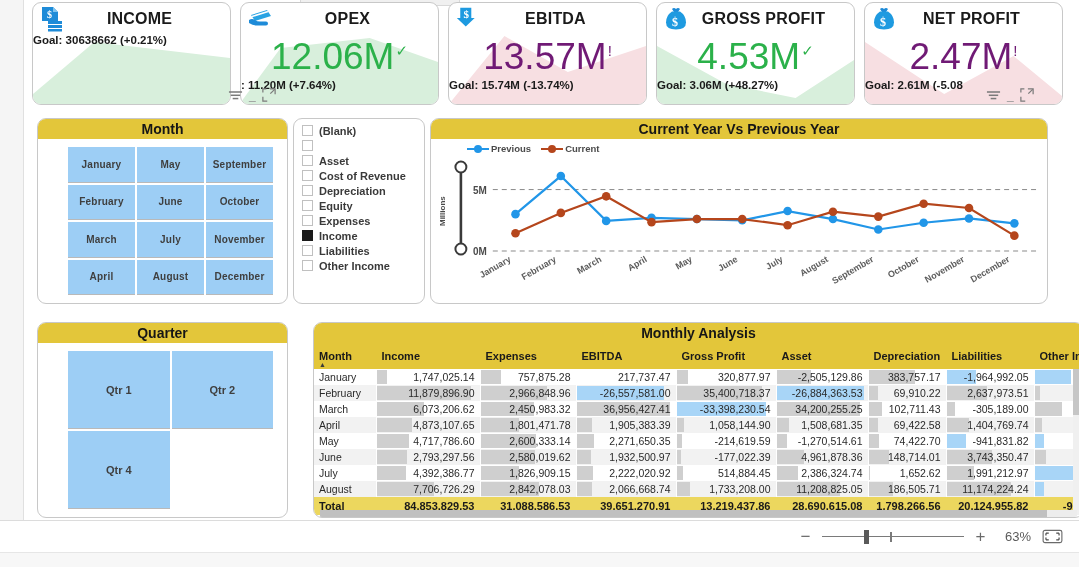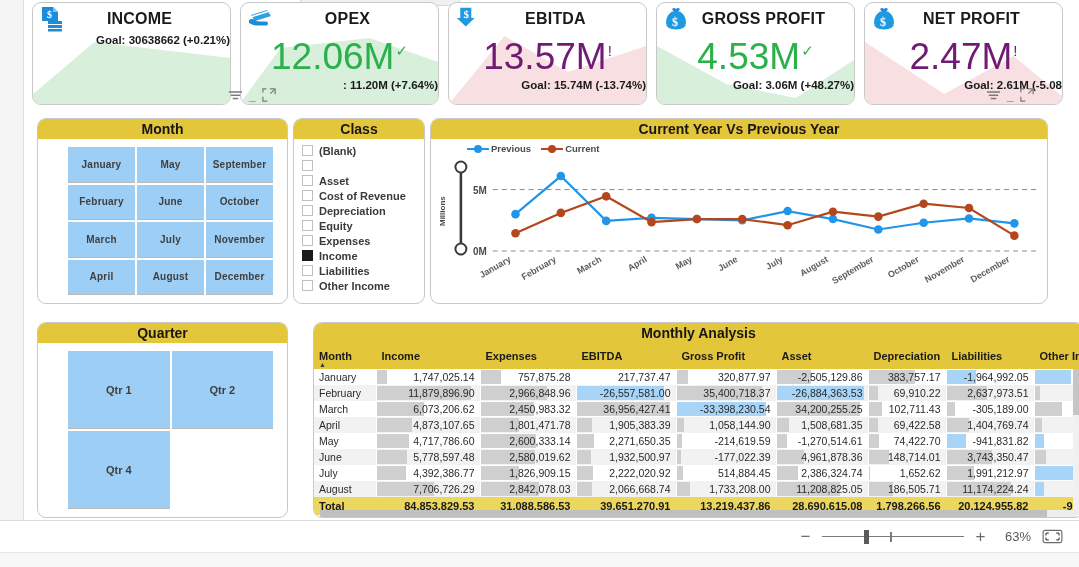--- a/index.html
+++ b/index.html
@@ -27,21 +27,21 @@
   .kpi-title {
     flex:1; text-align:center; font-size:16px; font-weight:bold;
     color:#1a1a1a; letter-spacing:.2px; padding-right:18px;
   }
   .kpi-value {
     position:relative; text-align:center; font-size:37px; font-weight:400;
     line-height:40px; margin-top:-1px; white-space:nowrap;
   }
   .kpi-value .tick { font-size:15px; vertical-align:super; margin-left:1px; }
   .kpi-goal {
-    position:relative; text-align:right; font-size:11.5px; font-weight:bold;
+    position:relative; text-align:left; font-size:11.5px; font-weight:bold;
     color:#1a1a1a; margin-top:2px; white-space:nowrap;
   }
   .g-green { color:#2bb14a; }
   .g-red { color:#701a75; }
 
   .kpi-tools { position:absolute; display:flex; align-items:center; gap:6px; }
   .kpi-tools.t1 { left:228px; top:88px; }
   .kpi-tools.t2 { left:986px; top:88px; }
   .tool-filter { width:15px; height:12px; }
   .tool-dot { font-size:12px; color:#9a9a9a; line-height:8px; }
@@ -289,21 +289,20 @@
         <div class="slicer-tile">March</div>
         <div class="slicer-tile">July</div>
         <div class="slicer-tile">November</div>
         <div class="slicer-tile">April</div>
         <div class="slicer-tile">August</div>
         <div class="slicer-tile">December</div>
       </div>
   </div>
 
   <div class="panel" id="class-panel">
-    <div class="panel-head">Class</div>
     <div class="class-list" id="classList">
         <div class="class-item">
           <span class="cbox"></span>
      <span class="class-label">(Blank)</span>
         </div>
         <div class="class-item">
           <span class="cbox"></span>
      <span class="class-label"></span>
         </div>
         <div class="class-item">
@@ -498,21 +497,21 @@
               <td class="num" style="width: 100px;"><span class="databar" style="width:6%"></span><span class="cellval">-214,619.59</span></td>
               <td class="num" style="width: 92px;"><span class="databar" style="width:12%"></span><span class="cellval">-1,270,514.61</span></td>
               <td class="num" style="width: 78px;"><span class="databar" style="width:13%"></span><span class="cellval">74,422.70</span></td>
               <td class="num" style="width: 88px;"><span class="databar hl" style="width:22%"></span><span class="cellval">-941,831.82</span></td>
               <td class="num" style="width: 93px;">
                 <span class="databar hl" style="width:10%"></span>
               </td>
             </tr>
             <tr>
               <td class="lbl" style="width: 62px;"><span class="cellval">June</span></td>
-              <td class="num" style="width: 104px;"><span class="databar" style="width:30%"></span><span class="cellval">5,778,597.48</span></td>
+              <td class="num" style="width: 104px;"><span class="databar" style="width:30%"></span><span class="cellval">2,793,297.56</span></td>
               <td class="num" style="width: 96px;"><span class="databar" style="width:57%"></span><span class="cellval">2,580,019.62</span></td>
               <td class="num" style="width: 100px;"><span class="databar" style="width:15%"></span><span class="cellval">1,932,500.97</span></td>
               <td class="num" style="width: 100px;"><span class="databar" style="width:5%"></span><span class="cellval">-177,022.39</span></td>
               <td class="num" style="width: 92px;"><span class="databar" style="width:30%"></span><span class="cellval">4,961,878.36</span></td>
               <td class="num" style="width: 78px;"><span class="databar" style="width:26%"></span><span class="cellval">148,714.01</span></td>
               <td class="num" style="width: 88px;"><span class="databar" style="width:52%"></span><span class="cellval">3,743,350.47</span></td>
               <td class="num" style="width: 93px;">
                 <span class="databar" style="width:12%"></span>
               </td>
             </tr>

